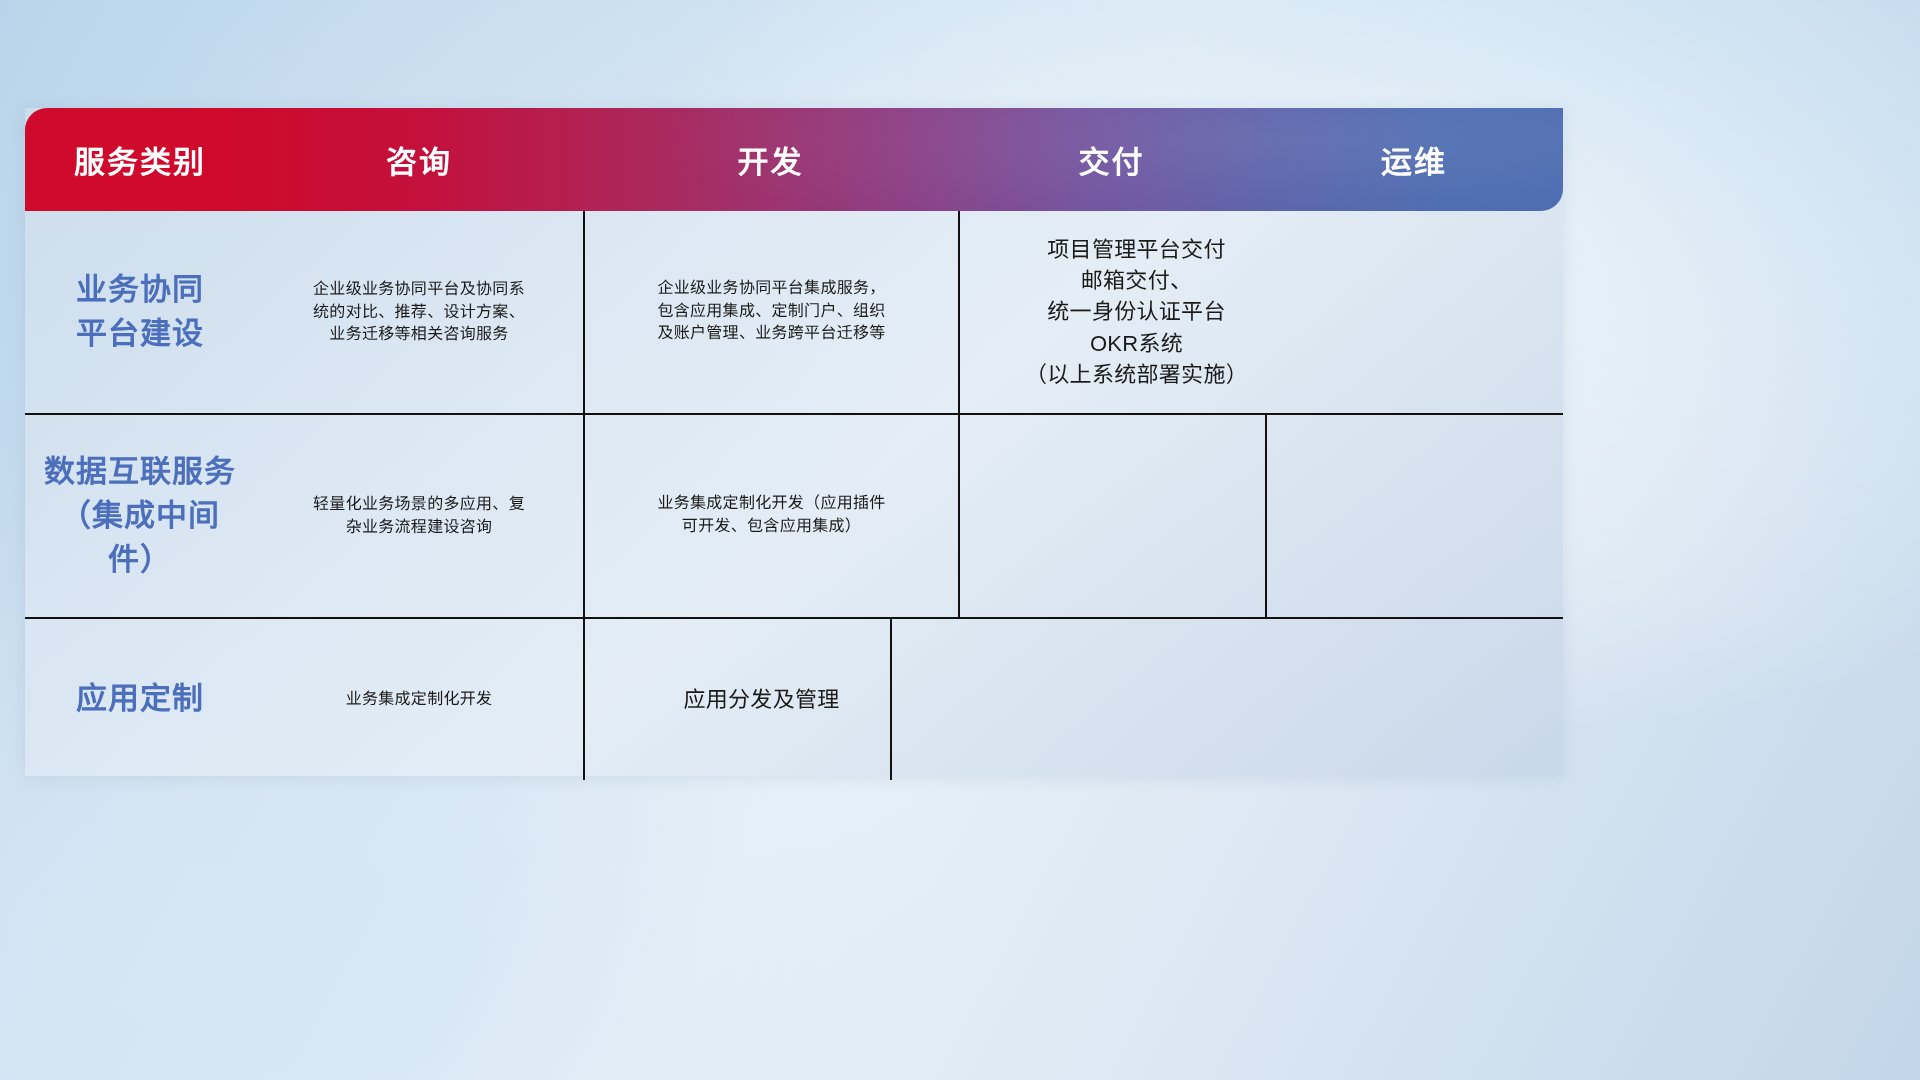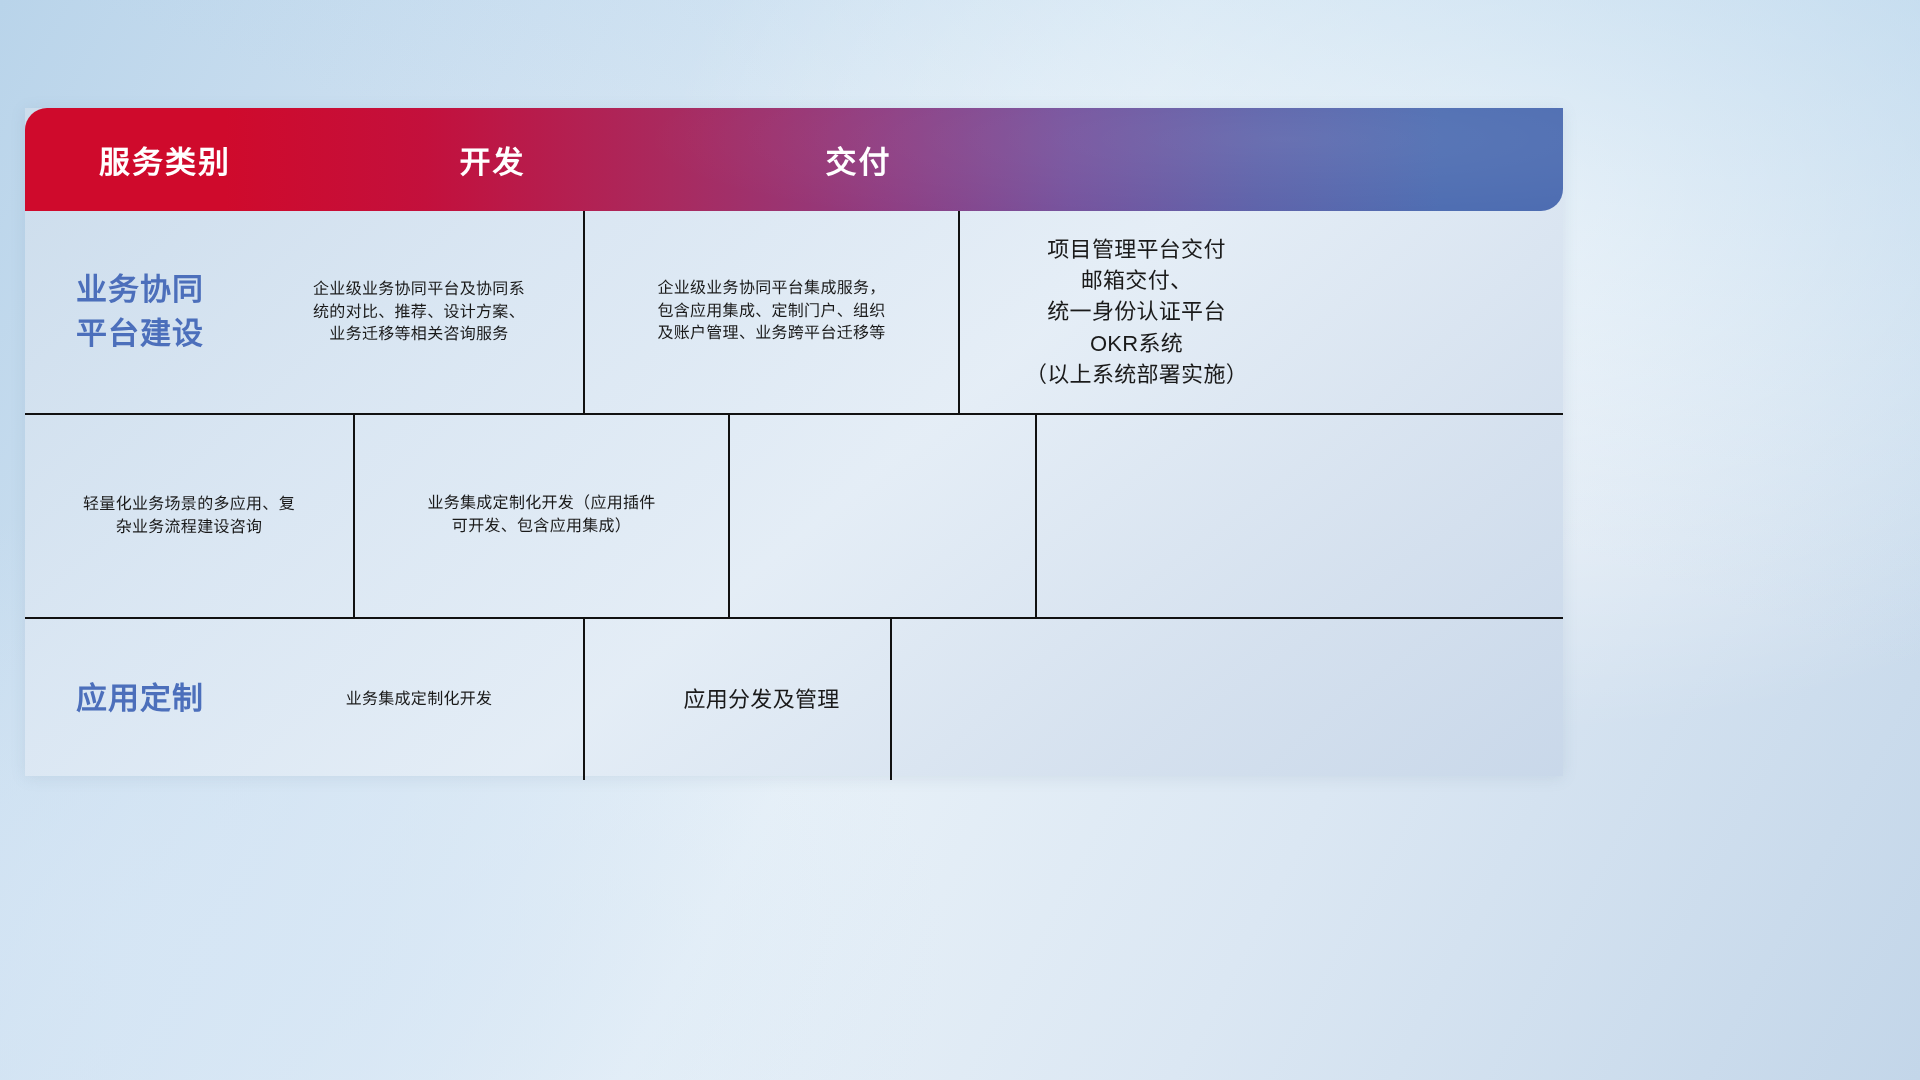--- a/index.html
+++ b/index.html
@@ -48,21 +48,21 @@
   }
   .thead:after{
     content:"";position:absolute;inset:0;
     background:radial-gradient(ellipse 60% 140% at 82% 30%, rgba(255,255,255,.10), rgba(255,255,255,0) 70%);
     border-top-left-radius:22px;border-bottom-right-radius:22px;
     pointer-events:none;
   }
   .th{
     position:relative;z-index:2;
     color:#ffffff;font-weight:bold;font-size:31px;letter-spacing:2px;
-    text-align:center;white-space:nowrap;padding-left:25px;
+    text-align:center;white-space:nowrap;
   }
 
   
   .tbody{position:relative;height:565px;}
   .trow{position:relative;display:flex;}
   .trow-1{height:202px;}
   .trow-2{height:202px;}
   .trow-3{height:161px;}
   .row-sep{border-top:2px solid #111;}
 
@@ -93,22 +93,24 @@
 </style>
 </head>
 <body>
 
 <div class="page">
 
   <div class="table-card">
 
     <div class="thead">
       <div class="th c0">服务类别</div>
+      <div class="th c1">咨询</div>
       <div class="th c2">开发</div>
       <div class="th c3">交付</div>
+      <div class="th c4">运维</div>
     </div>
 
     <div class="tbody">
 
       <div class="trow trow-1">
         <div class="td c0">
           <span class="rowlabel">业务协同
 平台建设</span>
         </div>
         <div class="td c1">
@@ -124,20 +126,24 @@
         <div class="td c3 col-sep">
           <span class="celltext big">项目管理平台交付
 邮箱交付、
 统一身份认证平台
 OKR系统
 （以上系统部署实施）</span>
         </div>
       </div>
 
       <div class="trow trow-2 row-sep">
+        <div class="td c0">
+          <span class="rowlabel">数据互联服务
+（集成中间件）</span>
+        </div>
         <div class="td c1">
           <span class="celltext">轻量化业务场景的多应用、复
 杂业务流程建设咨询</span>
         </div>
         <div class="td c2 col-sep">
           <span class="celltext">业务集成定制化开发（应用插件
 可开发、包含应用集成）</span>
         </div>
         <div class="td c3 col-sep">
           <span class="celltext big"></span>

